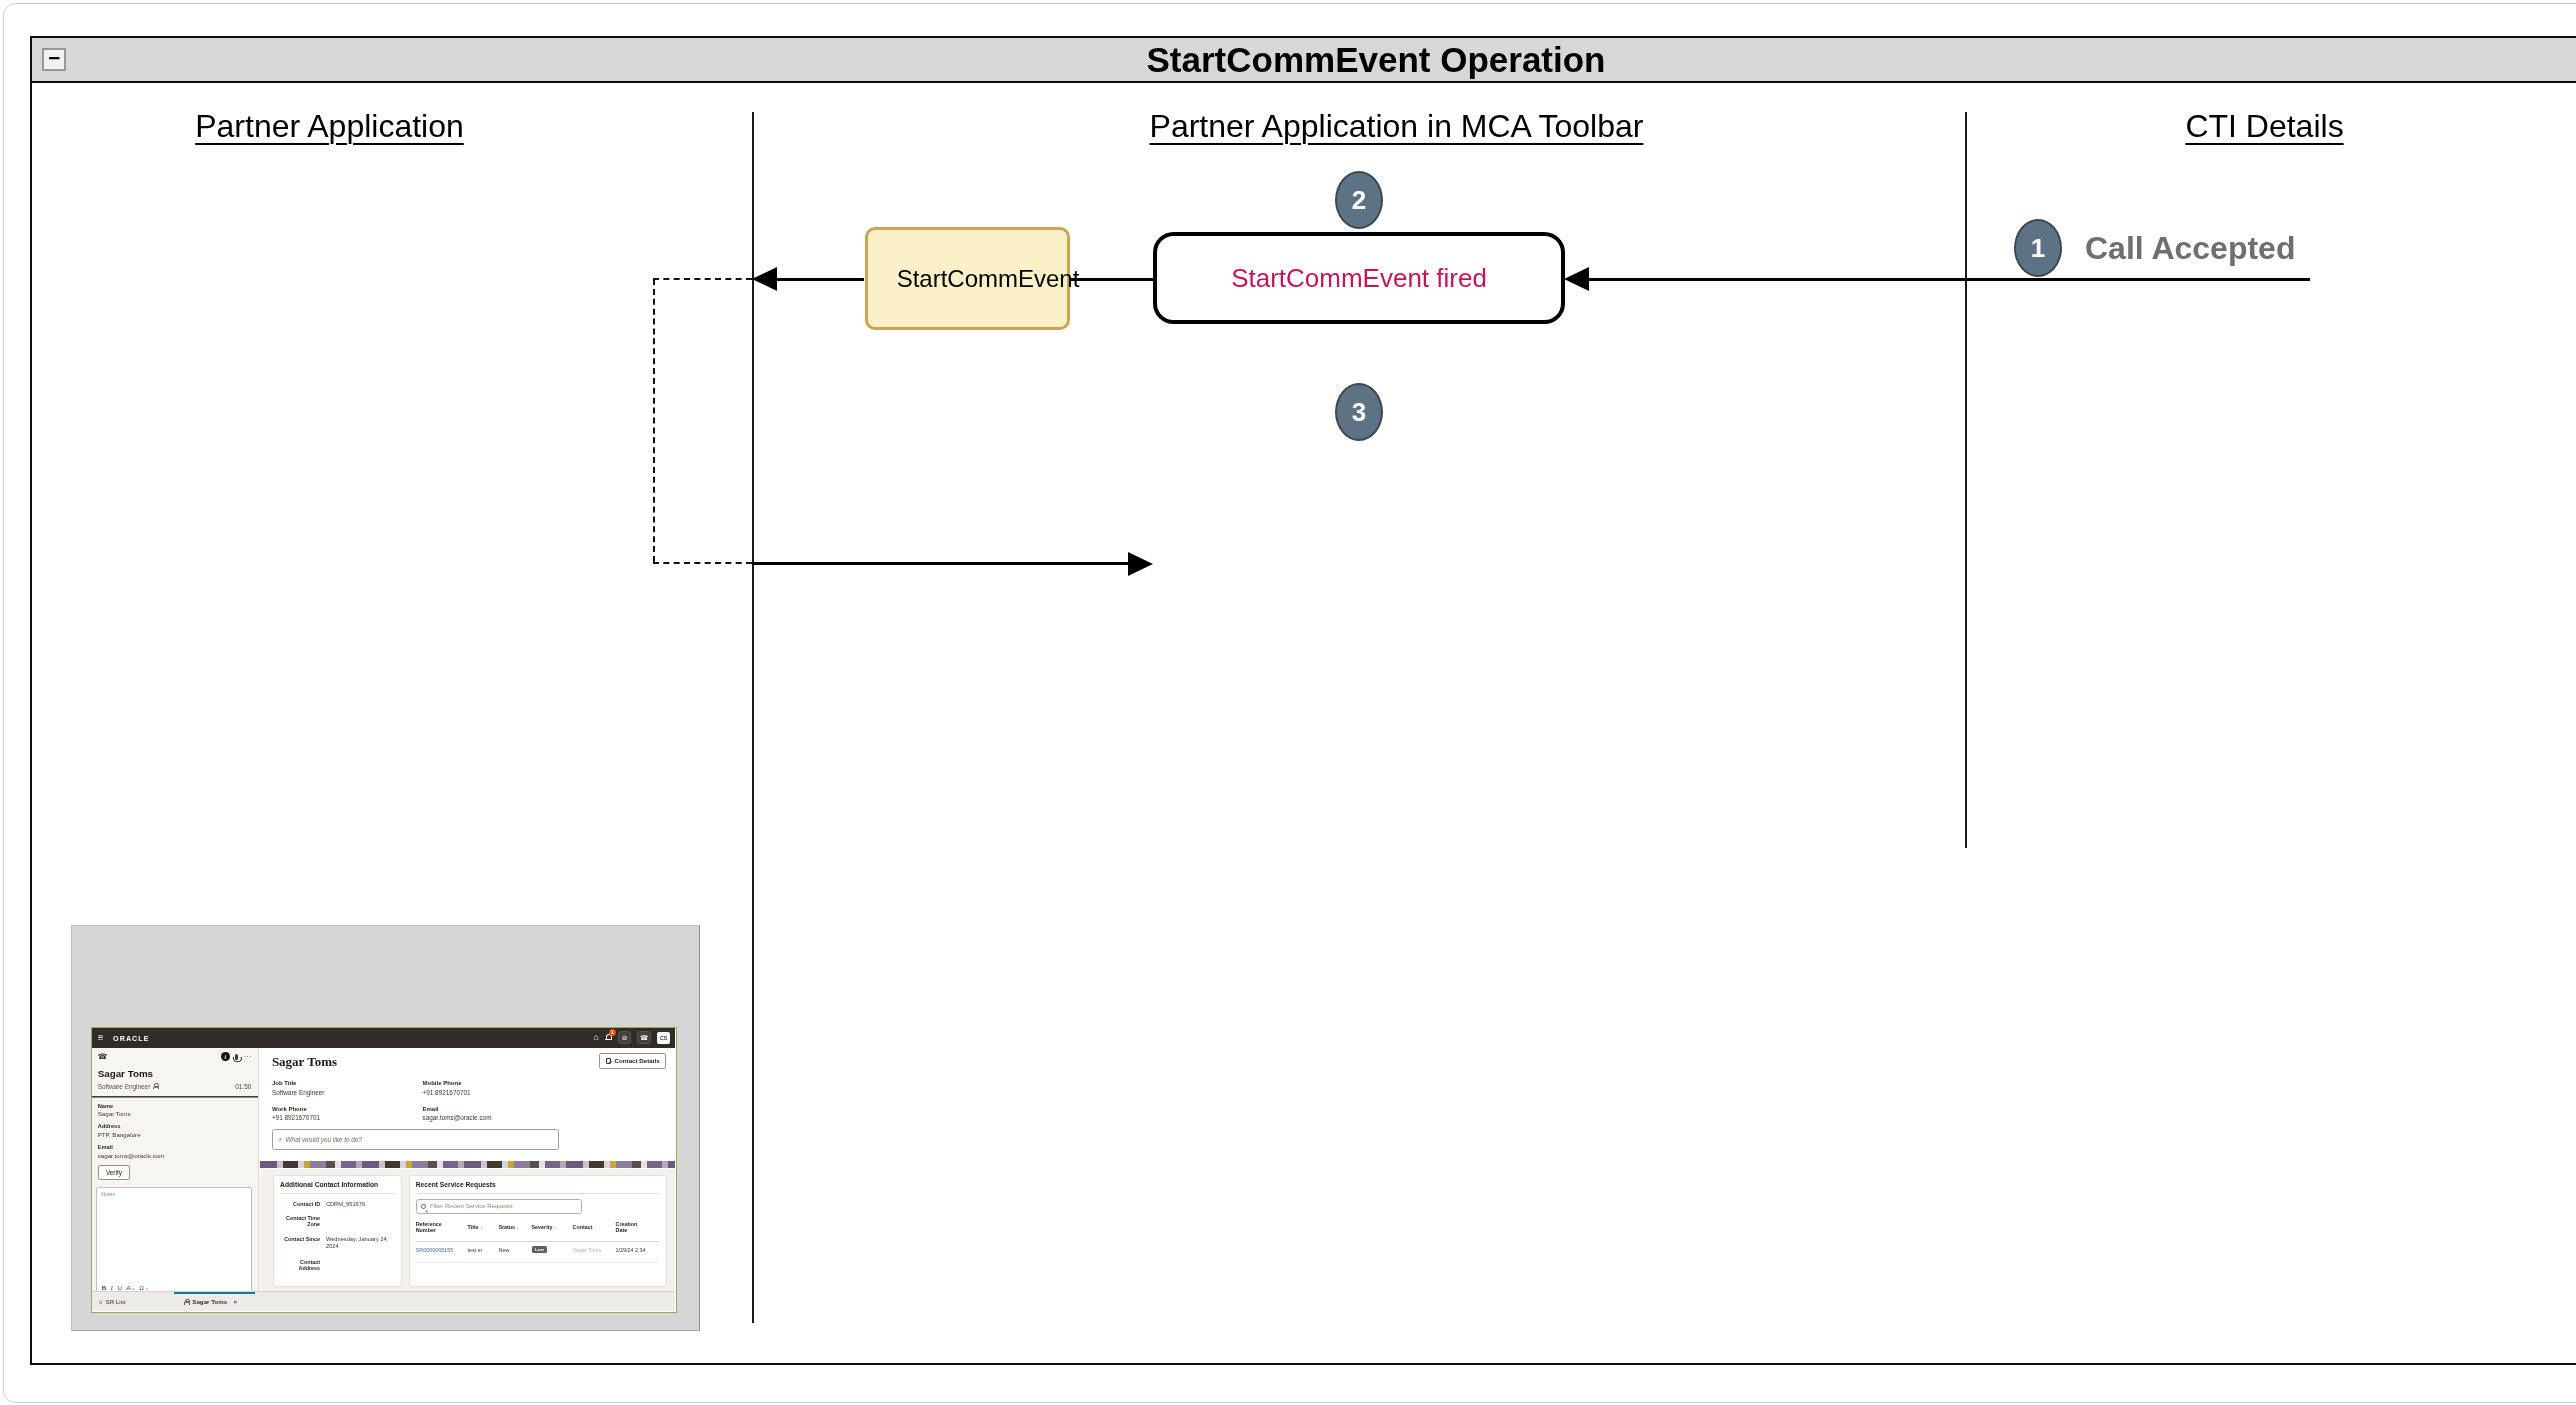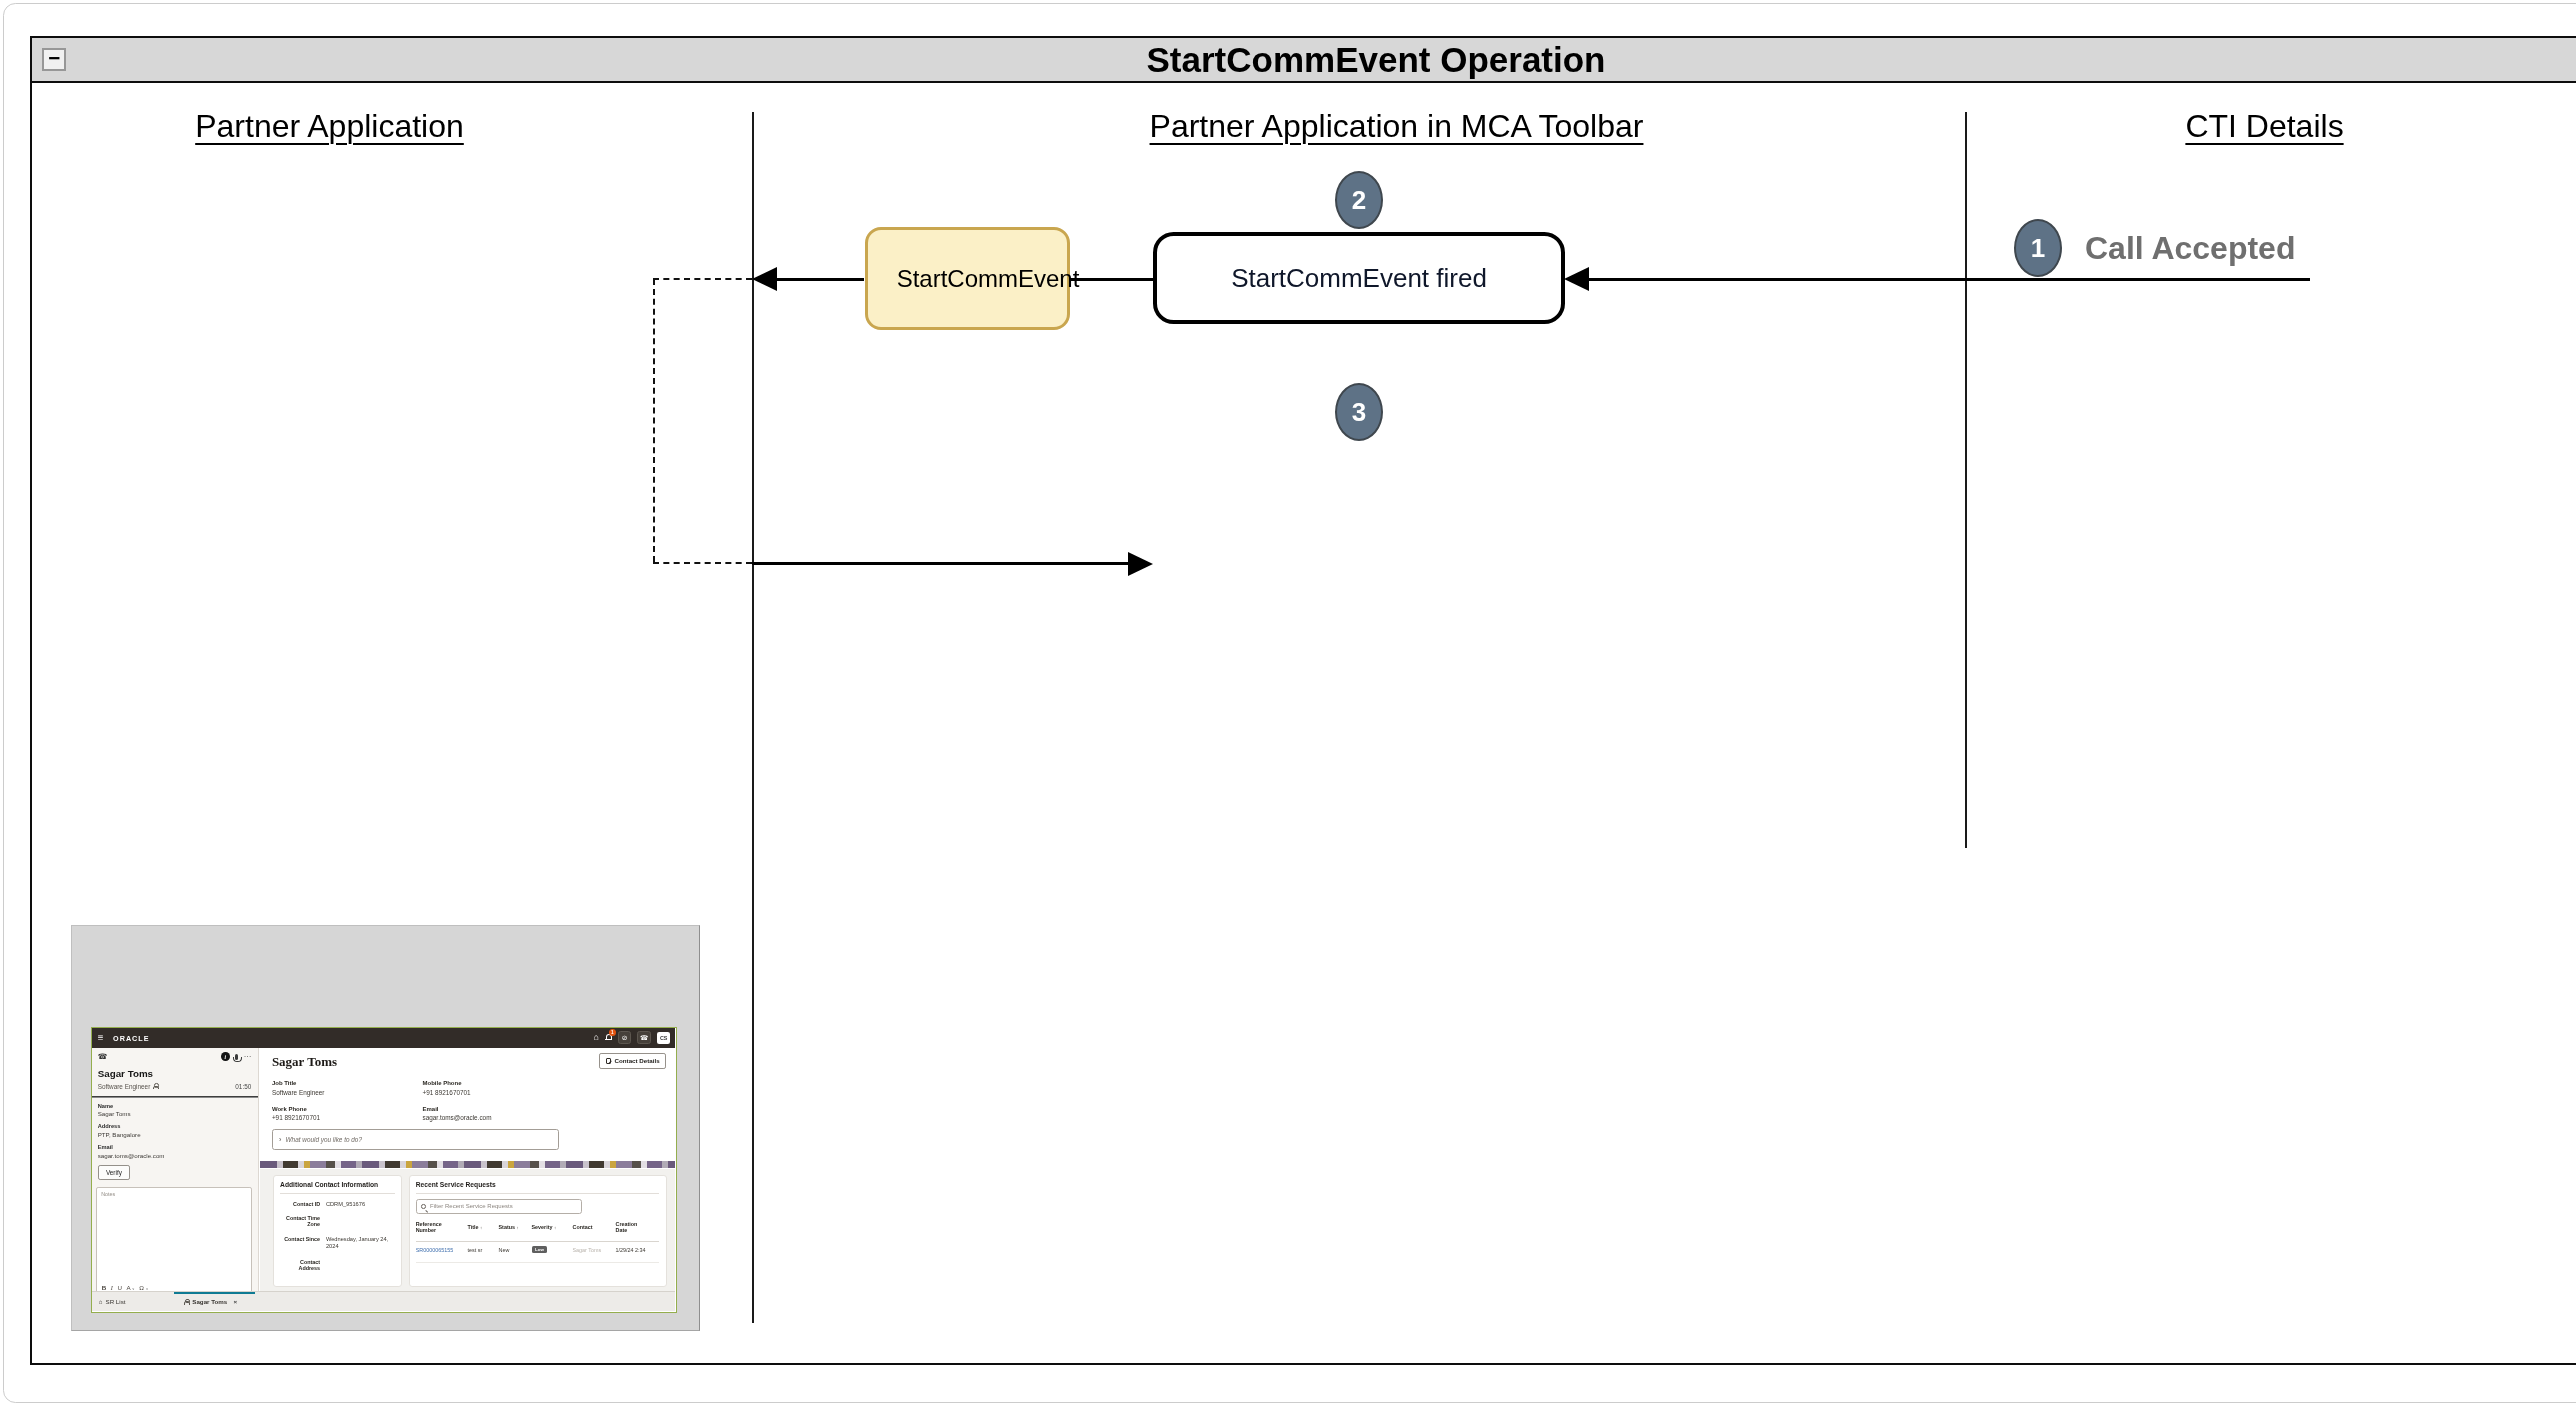--- a/index.html
+++ b/index.html
@@ -17,22 +17,22 @@
   .lifeline { position:absolute; width:1.5px; background:#1a1a1a; }
 
   .hline { position:absolute; height:2.6px; background:#000; }
   .dash-h { position:absolute; height:0; border-top:2.6px dashed #111; }
   .dash-v { position:absolute; width:0; border-left:2.6px dashed #111; }
   .ah-left { position:absolute; width:0; height:0; border-top:12.4px solid transparent; border-bottom:12.4px solid transparent; border-right:25px solid #000; }
   .ah-right { position:absolute; width:0; height:0; border-top:12.4px solid transparent; border-bottom:12.4px solid transparent; border-left:25px solid #000; }
 
   .badge-circle { position:absolute; width:48px; height:58px; border-radius:50%; background:#5e7286; border:2.6px solid #3f474e; color:#fff; font-size:26px; font-weight:bold; display:flex; align-items:center; justify-content:center; }
   .node-box { position:absolute; background:#fff; border:4.6px solid #000; border-radius:20.6px; }
-  .node-box .lbl { width:100%; height:100%; display:flex; align-items:center; justify-content:center; font-size:26px; color:#0f172a; }
-  .event-box { position:absolute; background:#fbf0c7; border:3.1px solid #c9a64f; border-radius:16px;padding-left:41px; }
+  .node-box .lbl { width:100%; height:100%; display:flex; align-items:center; justify-content:center; font-size:26px; color:#be185d; }
+  .event-box { position:absolute; background:#fbf0c7; border:3.1px solid #c9a64f; border-radius:10px;padding-left:41px; }
   .event-box .lbl { width:100%; height:100%; display:flex; align-items:center; justify-content:center; font-size:24px; color:#000; }
   .call-accepted { position:absolute; font-size:32px; font-weight:bold; color:#6f6f6f; }
   .bullet-box ul { margin:30px 0 0 77px; width:299px; }
   .bullet-box li { font-size:24px; line-height:31px; margin-bottom:8.2px; color:#000; }
 
   
   .thumb-panel { position:absolute; left:39px; top:887px; width:629px; height:406px; background:#d6d6d6; border:1px solid #bfbfbf; border-right-color:#8f8f8f; border-bottom-color:#a5a5a5; }
   .thumb-caption { position:absolute; left:0; top:30px; width:100%; text-align:center; font-size:24px; color:#000; }
 
   .shot { position:absolute; left:18.5px; top:101px; width:586px; height:286px; background:#ffffff; border:1.5px solid #94ae4d; }

